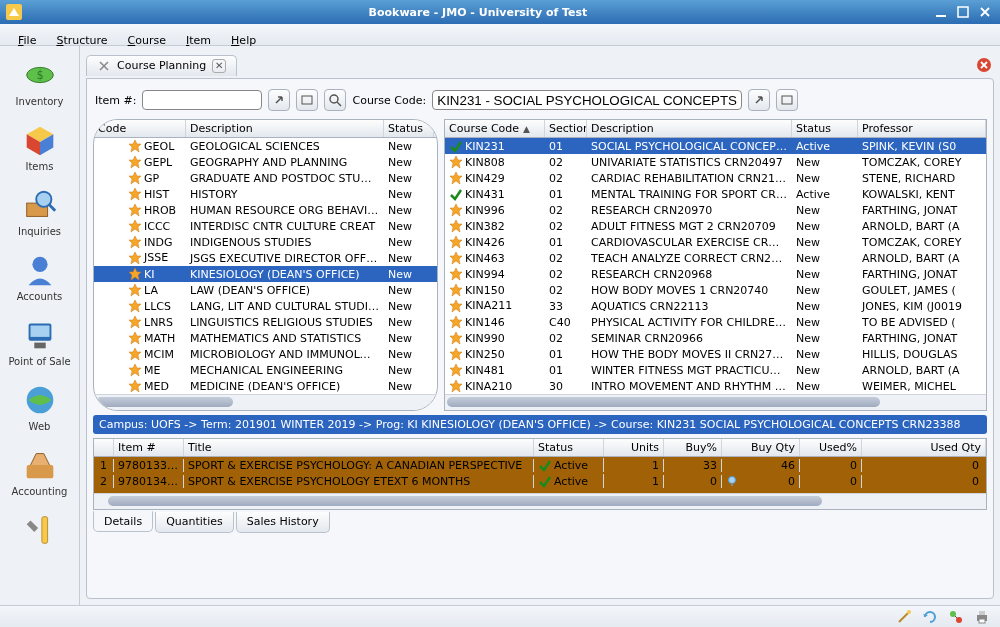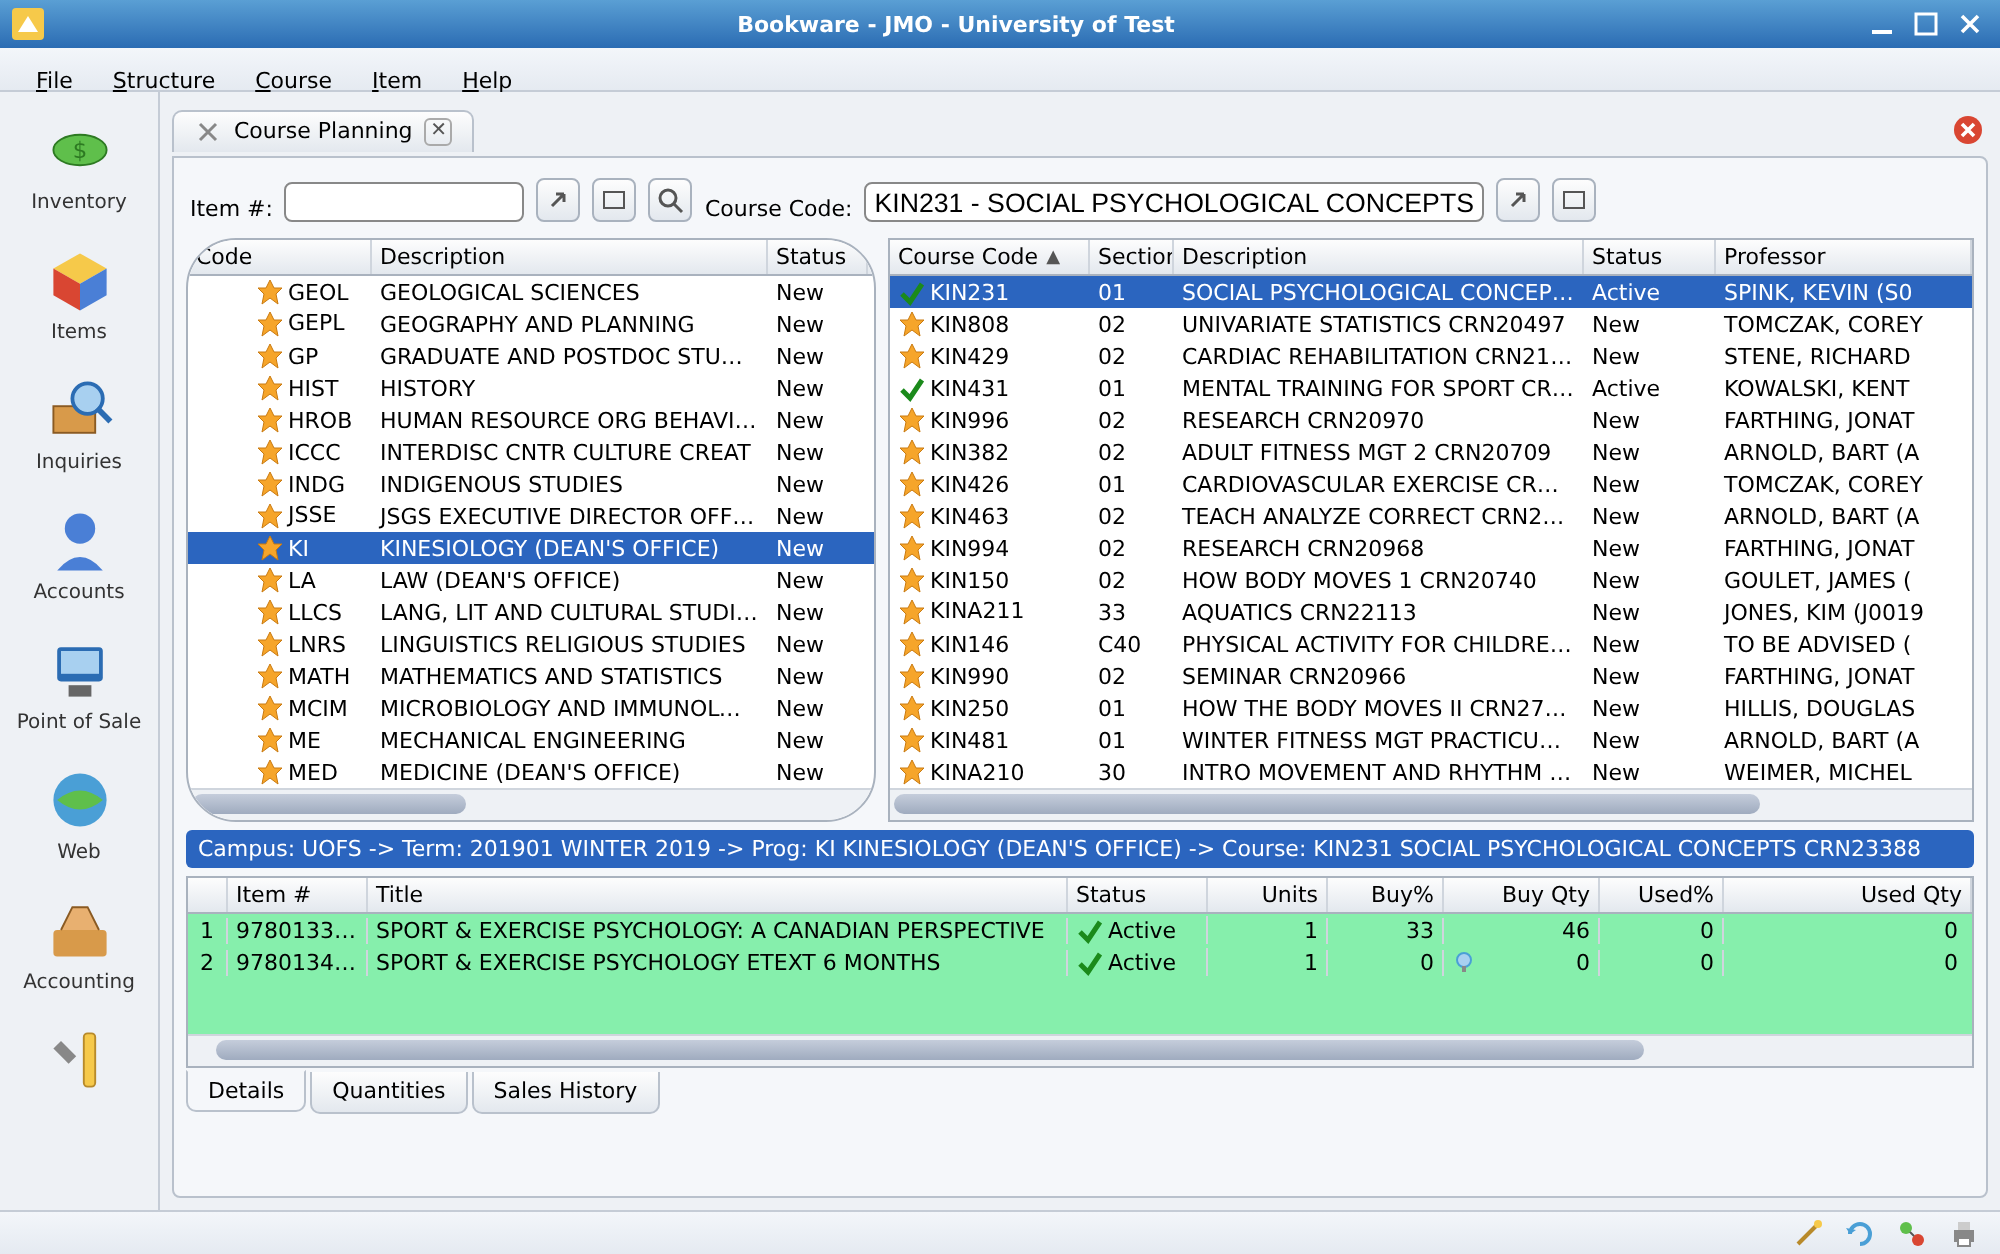--- a/index.html
+++ b/index.html
@@ -15,39 +15,39 @@
 .sidebar { width: 80px; background: #eef1f5; border-right: 1px solid #c5ccd6; display: flex; flex-direction: column; align-items: center; padding-top: 4px; gap: 2px; }
 .sidebar .side-item { display: flex; flex-direction: column; align-items: center; padding: 6px 2px; width: 100%; cursor: pointer; }
 .sidebar .side-item .icon { width: 38px; height: 38px; margin-bottom: 2px; }
 .sidebar .side-item .lbl { font-size: 10px; color: #333; text-align: center; line-height: 1.1; }
 .main { flex: 1; position: relative; display: flex; flex-direction: column; background: #eef1f5; padding: 6px; }
 .tabbar { display: flex; align-items: center; height: 26px; }
 .tab { background: linear-gradient(to bottom, #fdfdfd, #e3e8ee); border: 1px solid #b9c1cc; border-bottom: none; border-radius: 5px 5px 0 0; padding: 3px 10px; display: flex; align-items: center; gap: 6px; font-size: 11px; }
 .tab .closex { width: 14px; height: 14px; border: 1px solid #aaa; border-radius: 3px; display: flex; align-items: center; justify-content: center; cursor: pointer; font-size: 10px; color: #555; }
 .tool-icon-right { margin-left: auto; width: 20px; height: 18px; cursor: pointer; }
 .panel { border: 1px solid #b9c1cc; background: #f5f7fa; border-radius: 0 4px 4px 4px; padding: 6px; flex: 1; display: flex; flex-direction: column; overflow: hidden; }
-.filterbar { display: flex; align-items: flex-end; gap: 6px; padding: 4px 2px 8px 2px; }
+.filterbar { display: flex; align-items: center; gap: 6px; padding: 4px 2px 8px 2px; }
 .filterbar label { font-size: 11px; }
 .filterbar input[type=text] { border: 1px solid #888; border-radius: 4px; padding: 2px 4px; height: 20px; background: #fff; }
 .smallbtn { width: 22px; height: 22px; border: 1px solid #a9b2be; border-radius: 4px; background: linear-gradient(to bottom, #fdfdfd, #e3e8ee); display: flex; align-items: center; justify-content: center; cursor: pointer; }
 .grids { display: flex; gap: 6px; height: 292px; }
 .grid { border: 1px solid #a9b2be; background: #fff; display: flex; flex-direction: column; overflow: hidden; }
 .grid-left { width: 345px; border-radius: 25px; }
 .grid-right { flex: 1; }
 .grid-head { display: flex; background: linear-gradient(to bottom, #fdfdfd, #e3e8ee); border-bottom: 1px solid #a9b2be; height: 18px; font-size: 11px; }
 .gh { border-right: 1px solid #cfd5dd; padding: 2px 4px; overflow: hidden; white-space: nowrap; display: flex; align-items: center; }
 .grid-body { flex: 1; overflow-y: auto; overflow-x: hidden; font-size: 11px; }
 .gr { display: flex; height: 16px; align-items: center; }
 .gr.sel { background: #2b65bf; color: #fff; }
 .gc { padding: 0 4px; overflow: hidden; white-space: nowrap; text-overflow: ellipsis; border-right: 1px solid transparent; }
 .scroll-strip { height: 16px; background: #eef1f5; border-top: 1px solid #cfd5dd; position: relative; }
 .scroll-strip::after { content: ''; position: absolute; left: 2px; top: 2px; height: 10px; width: 40%; background: linear-gradient(to bottom,#c5cddb,#9fabbf); border-radius: 5px; }
 .grid-right .scroll-strip::after { width: 80%; }
 .breadcrumb-bar { background: #2b65bf; color: #fff; padding: 3px 6px; margin-top: 4px; font-size: 11px; border-radius: 3px; }
-.bottom-grid { border: 1px solid #a9b2be; background: #86efac; margin-top: 4px; height: 96px; display: flex; flex-direction: column; }
+.bottom-grid { border: 1px solid #a9b2be; background: #a16207; margin-top: 4px; height: 72px; display: flex; flex-direction: column; }
 .bottom-grid .grid-body { overflow: hidden; }
 .bottom-grid .scroll-strip::after { left: 14px; width: 80%; }
 .bottom-tabs { display: flex; gap: 2px; margin-top: 2px; }
 .btab { background: linear-gradient(to bottom, #fdfdfd, #e3e8ee); border: 1px solid #b9c1cc; border-top: none; border-radius: 0 0 5px 5px; padding: 3px 10px; cursor: pointer; font-size: 11px; }
 .btab.active { background: #f5f7fa; border-top: 1px solid #f5f7fa; position: relative; top: -1px; }
 .statusbar { height: 22px; background: linear-gradient(to bottom, #f3f6fa, #e5eaf1); border-top: 1px solid #c5ccd6; display: flex; align-items: center; justify-content: flex-end; padding: 0 10px; gap: 10px; }
 .statusbar .sicon { width: 16px; height: 16px; cursor: pointer; }
 .star { width: 14px; height: 14px; display: inline-block; margin-right: 2px; }
 .check-green path { stroke: #1b8a1b; stroke-width: 2.5; fill: none; }
 .sortarrow { margin-left: 4px; font-size: 9px; color: #555; }
@@ -216,21 +216,21 @@
                   <svg class="star" viewBox="0 0 14 14">
                     <path d="M7 1 L9 5 L13 5 L10 8 L11 13 L7 10 L3 13 L4 8 L1 5 L5 5 Z" fill="#f6a52a" stroke="#c97a10" stroke-width="0.5"></path>
                   </svg>
                   <span>GEOL</span>
                 </div>
                 <div class="gc" style="width:198px">GEOLOGICAL SCIENCES</div>
                 <div class="gc" style="width:50px">New</div>
               </div>
               <div class="gr">
                 <div class="gc" style="width:30px"></div>
-                <div class="gc" style="width:62px;display:flex;">
+                <div class="gc" style="width:62px;display:flex;align-items:center">
                   <svg class="star" viewBox="0 0 14 14">
                     <path d="M7 1 L9 5 L13 5 L10 8 L11 13 L7 10 L3 13 L4 8 L1 5 L5 5 Z" fill="#f6a52a" stroke="#c97a10" stroke-width="0.5"></path>
                   </svg>
                   <span>GEPL</span>
                 </div>
                 <div class="gc" style="width:198px">GEOGRAPHY AND PLANNING</div>
                 <div class="gc" style="width:50px">New</div>
               </div>
               <div class="gr">
                 <div class="gc" style="width:30px"></div>

